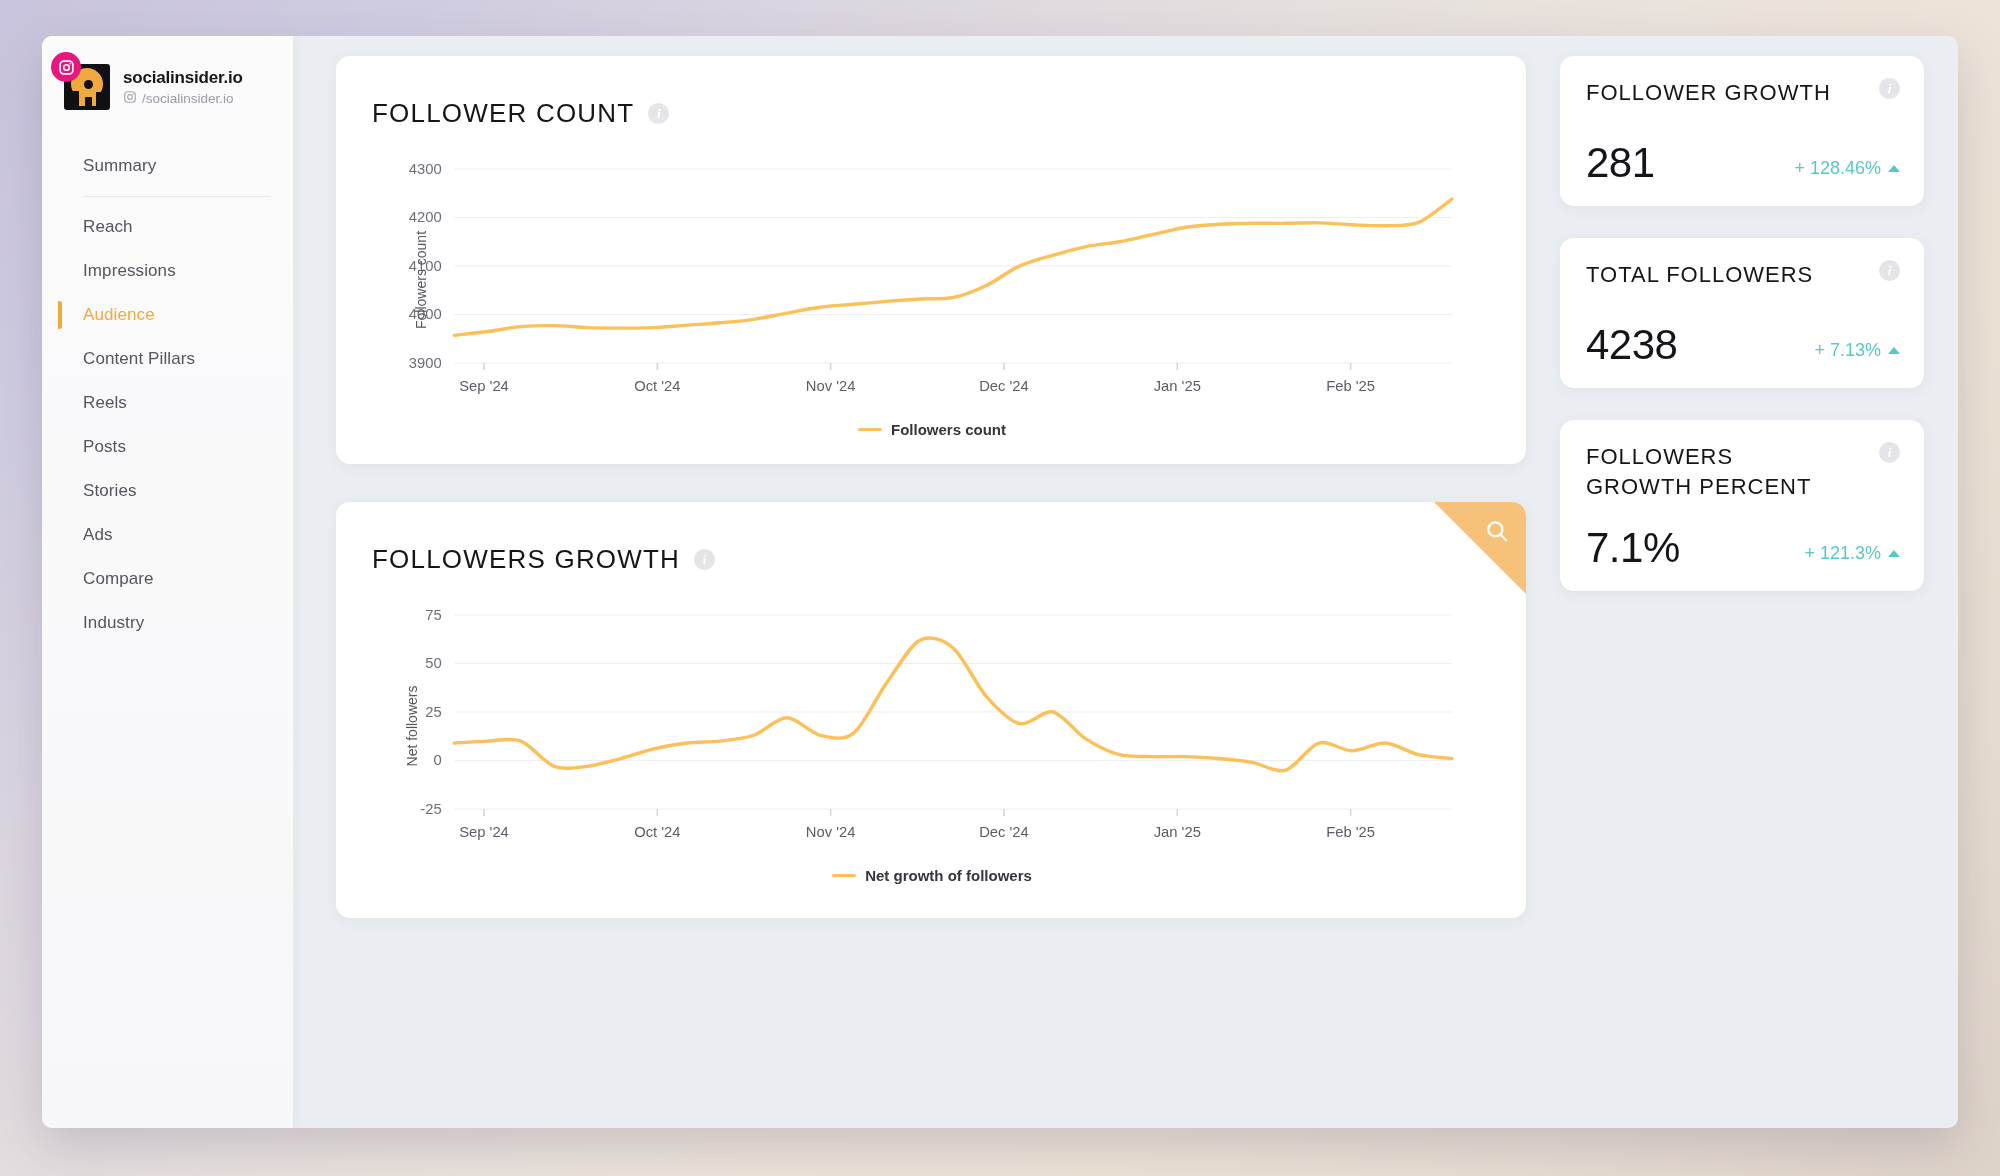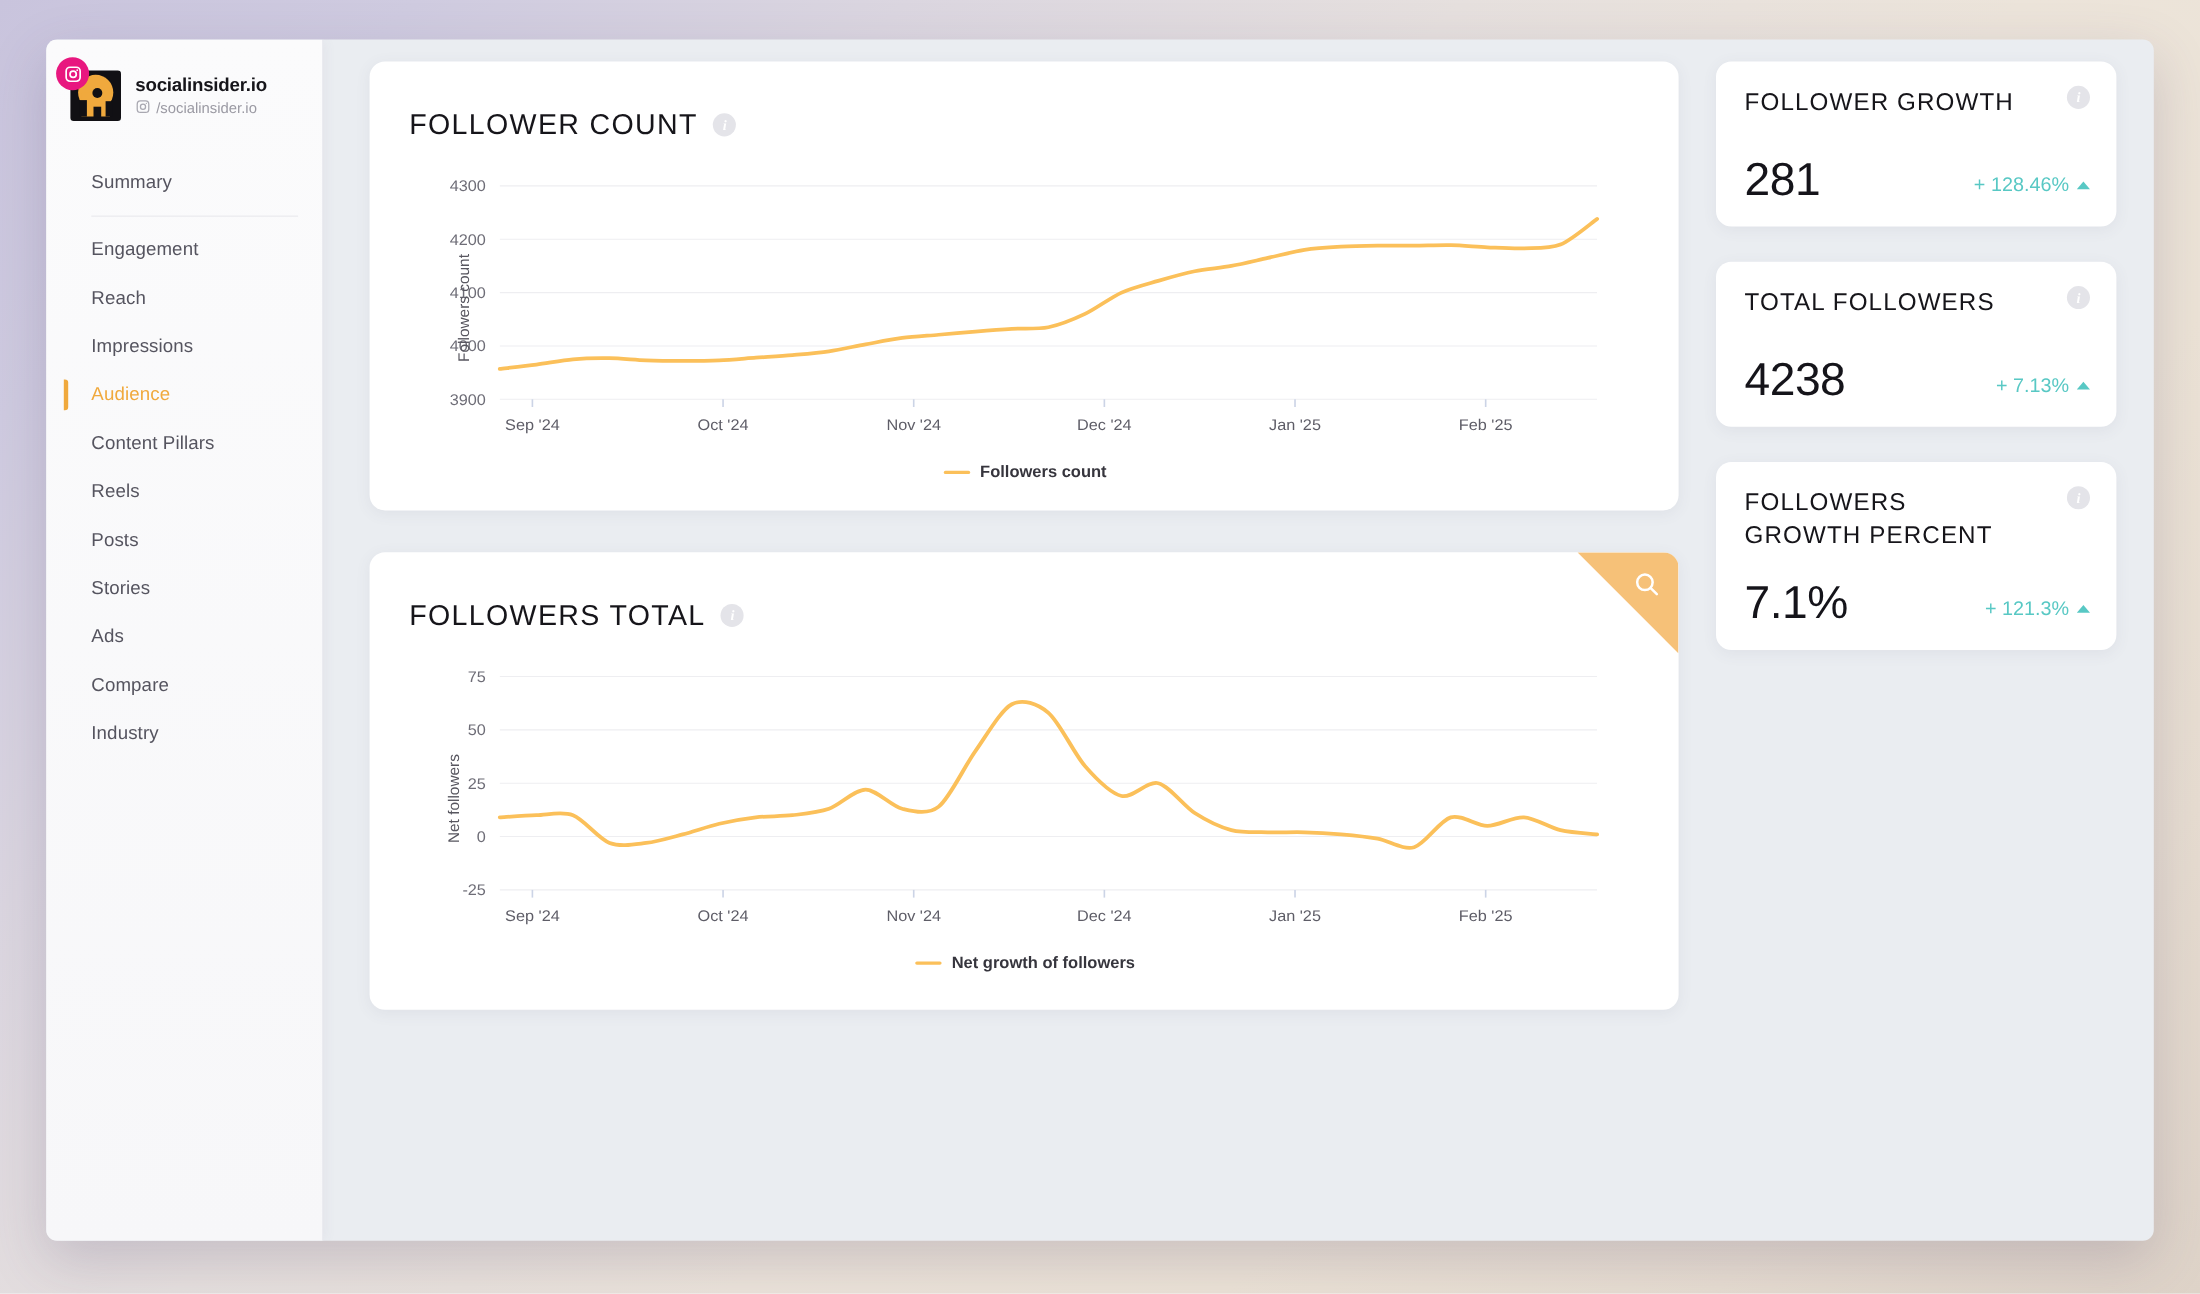--- a/index.html
+++ b/index.html
@@ -249,23 +249,20 @@
           <span>/socialinsider.io</span>
         </div>
       </div>
     </div>
 
     <nav class="nav">
       <div class="nav-item">
         <span>Summary</span>
       </div>
       <div class="nav-divider"></div>
-      <div class="nav-item">
-        <span>Engagement</span>
-      </div>
       <div class="nav-item">
         <span>Reach</span>
       </div>
       <div class="nav-item">
         <span>Impressions</span>
       </div>
       <div class="nav-item active">
         <span>Audience</span>
       </div>
       <div class="nav-item">
@@ -337,21 +334,21 @@
 
       <section class="card chart-card second">
         <div class="corner-badge">
           <div class="tri"></div>
           <svg width="26" height="26" viewBox="0 0 24 24" fill="none" stroke="#fff" stroke-width="2.1" stroke-linecap="round">
             <circle cx="10.5" cy="10.5" r="6.5"></circle>
             <line x1="15.4" y1="15.4" x2="20.5" y2="20.5"></line>
           </svg>
         </div>
         <div class="chart-title-row">
-          <div class="chart-title">FOLLOWERS TOTAL</div>
+          <div class="chart-title">FOLLOWERS GROWTH</div>
           <div class="info-icon">i</div>
         </div>
         <div class="plot-wrap">
           <div class="axis-title">Net followers</div>
           <svg class="svg-plot" viewBox="0 0 1060 250" preserveAspectRatio="none" height="250" id="chart1">
               <line x1="78" y1="208" x2="1022" y2="208" stroke="#eeeef1" stroke-width="1"></line>
               <text x="66" y="213" text-anchor="end" font-size="14" fill="#6e6d77" font-family="&quot;Liberation Sans&quot;, sans-serif">-25</text>
               <line x1="78" y1="159.5" x2="1022" y2="159.5" stroke="#eeeef1" stroke-width="1"></line>
               <text x="66" y="164.5" text-anchor="end" font-size="14" fill="#6e6d77" font-family="&quot;Liberation Sans&quot;, sans-serif">0</text>
               <line x1="78" y1="111" x2="1022" y2="111" stroke="#eeeef1" stroke-width="1"></line>

